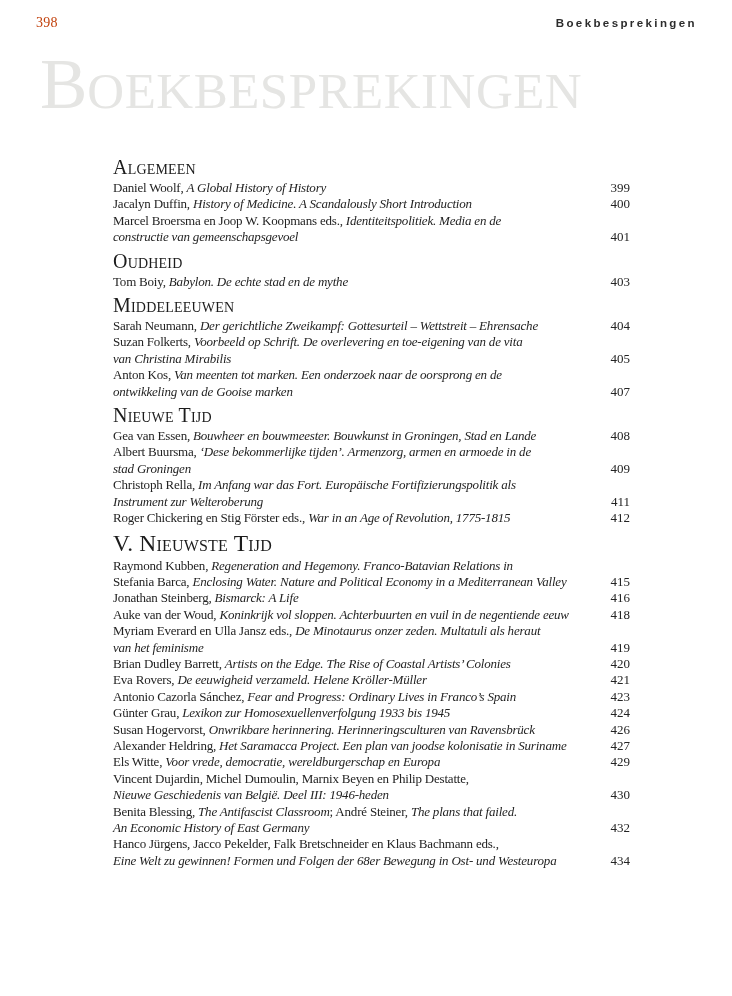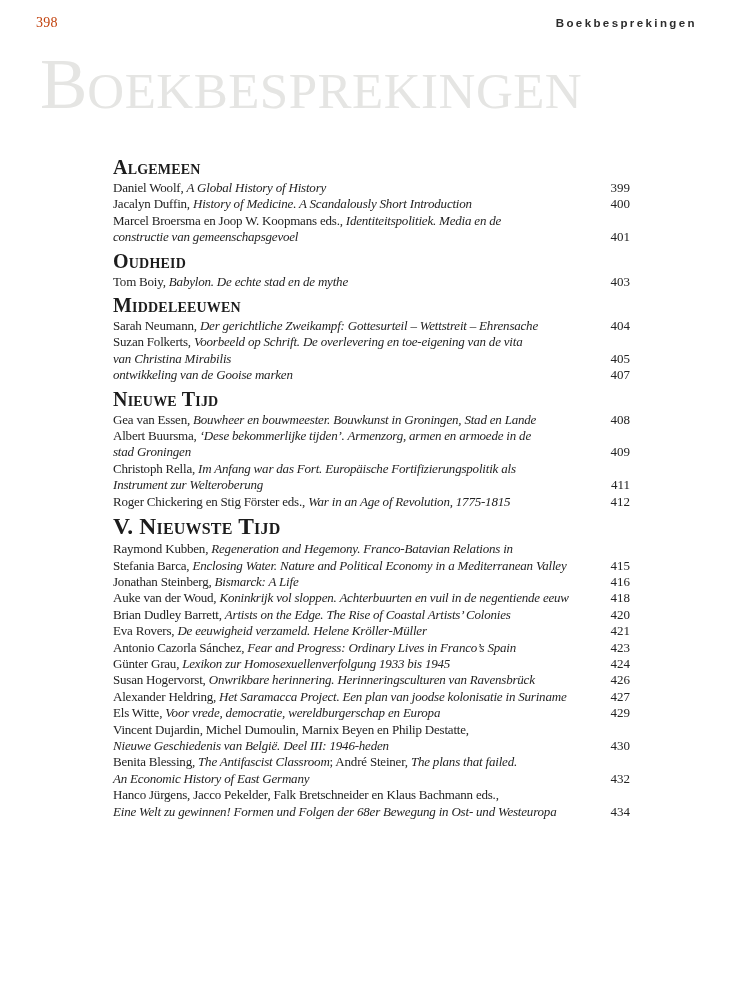--- a/index.html
+++ b/index.html
@@ -31,21 +31,21 @@
     color: #e5e5e3;
   }
   .display-title .initial { font-size: 71px; }
   .display-title .rest { font-size: 51px; text-transform: uppercase; letter-spacing: 0.5px; }
 
   
   .toc { margin: 36px 102px 0 113px; }
   .toc-section + .toc-section { margin-top: 4px; }
   .sec-heading {
     margin: 0 0 2px 0;
-    font-size: 20px; font-weight: 700;
+    font-size: 20px; font-weight: 400;
     font-variant: small-caps;
     line-height: 22px;
     color: #1c1c1c;
     letter-spacing: 0.2px;
   }
   .sec-heading.large { font-size: 23.5px; line-height: 25px; }
 
   .toc-entry { margin: 0; }
   .toc-line {
     position: relative;
@@ -98,20 +98,21 @@
       <section class="toc-section">
         <h2 class="sec-heading">Middeleeuwen</h2>
         <div class="toc-entry">
           <div class="toc-line"><span class="line-text"><span>Sarah Neumann, </span><span class="it">Der gerichtliche Zweikampf: Gottesurteil – Wettstreit – Ehrensache</span></span><span class="line-page">404</span></div>
         </div>
         <div class="toc-entry">
           <div class="toc-line"><span class="line-text"><span>Suzan Folkerts, </span><span class="it">Voorbeeld op Schrift. De overlevering en toe-eigening van de vita</span></span></div>
           <div class="toc-line"><span class="line-text"><span class="it">van Christina Mirabilis</span></span><span class="line-page">405</span></div>
         </div>
         <div class="toc-entry">
+          <div class="toc-line"><span class="line-text"><span>Anton Kos, </span><span class="it">Van meenten tot marken. Een onderzoek naar de oorsprong en de</span></span></div>
           <div class="toc-line"><span class="line-text"><span class="it">ontwikkeling van de Gooise marken</span></span><span class="line-page">407</span></div>
         </div>
       </section>
       <section class="toc-section">
         <h2 class="sec-heading">Nieuwe Tijd</h2>
         <div class="toc-entry">
           <div class="toc-line"><span class="line-text"><span>Gea van Essen, </span><span class="it">Bouwheer en bouwmeester. Bouwkunst in Groningen, Stad en Lande</span></span><span class="line-page">408</span></div>
         </div>
         <div class="toc-entry">
           <div class="toc-line"><span class="line-text"><span>Albert Buursma, </span><span class="it">‘Dese bekommerlijke tijden’. Armenzorg, armen en armoede in de</span></span></div>
@@ -131,20 +132,24 @@
           <div class="toc-line"><span class="line-text"><span>Raymond Kubben, </span><span class="it">Regeneration and Hegemony. Franco-Batavian Relations in</span></span></div>
         </div>
         <div class="toc-entry">
           <div class="toc-line"><span class="line-text"><span>Stefania Barca, </span><span class="it">Enclosing Water. Nature and Political Economy in a Mediterranean Valley</span></span><span class="line-page">415</span></div>
         </div>
         <div class="toc-entry">
           <div class="toc-line"><span class="line-text"><span>Jonathan Steinberg, </span><span class="it">Bismarck: A Life</span></span><span class="line-page">416</span></div>
         </div>
         <div class="toc-entry">
           <div class="toc-line"><span class="line-text"><span>Auke van der Woud, </span><span class="it">Koninkrijk vol sloppen. Achterbuurten en vuil in de negentiende eeuw</span></span><span class="line-page">418</span></div>
+        </div>
+        <div class="toc-entry">
+          <div class="toc-line"><span class="line-text"><span>Myriam Everard en Ulla Jansz eds., </span><span class="it">De Minotaurus onzer zeden. Multatuli als heraut</span></span></div>
+          <div class="toc-line"><span class="line-text"><span class="it">van het feminisme</span></span><span class="line-page">419</span></div>
         </div>
         <div class="toc-entry">
           <div class="toc-line"><span class="line-text"><span>Brian Dudley Barrett, </span><span class="it">Artists on the Edge. The Rise of Coastal Artists’ Colonies</span></span><span class="line-page">420</span></div>
         </div>
         <div class="toc-entry">
           <div class="toc-line"><span class="line-text"><span>Eva Rovers, </span><span class="it">De eeuwigheid verzameld. Helene Kröller-Müller</span></span><span class="line-page">421</span></div>
         </div>
         <div class="toc-entry">
           <div class="toc-line"><span class="line-text"><span>Antonio Cazorla Sánchez, </span><span class="it">Fear and Progress: Ordinary Lives in Franco’s Spain</span></span><span class="line-page">423</span></div>
         </div>

